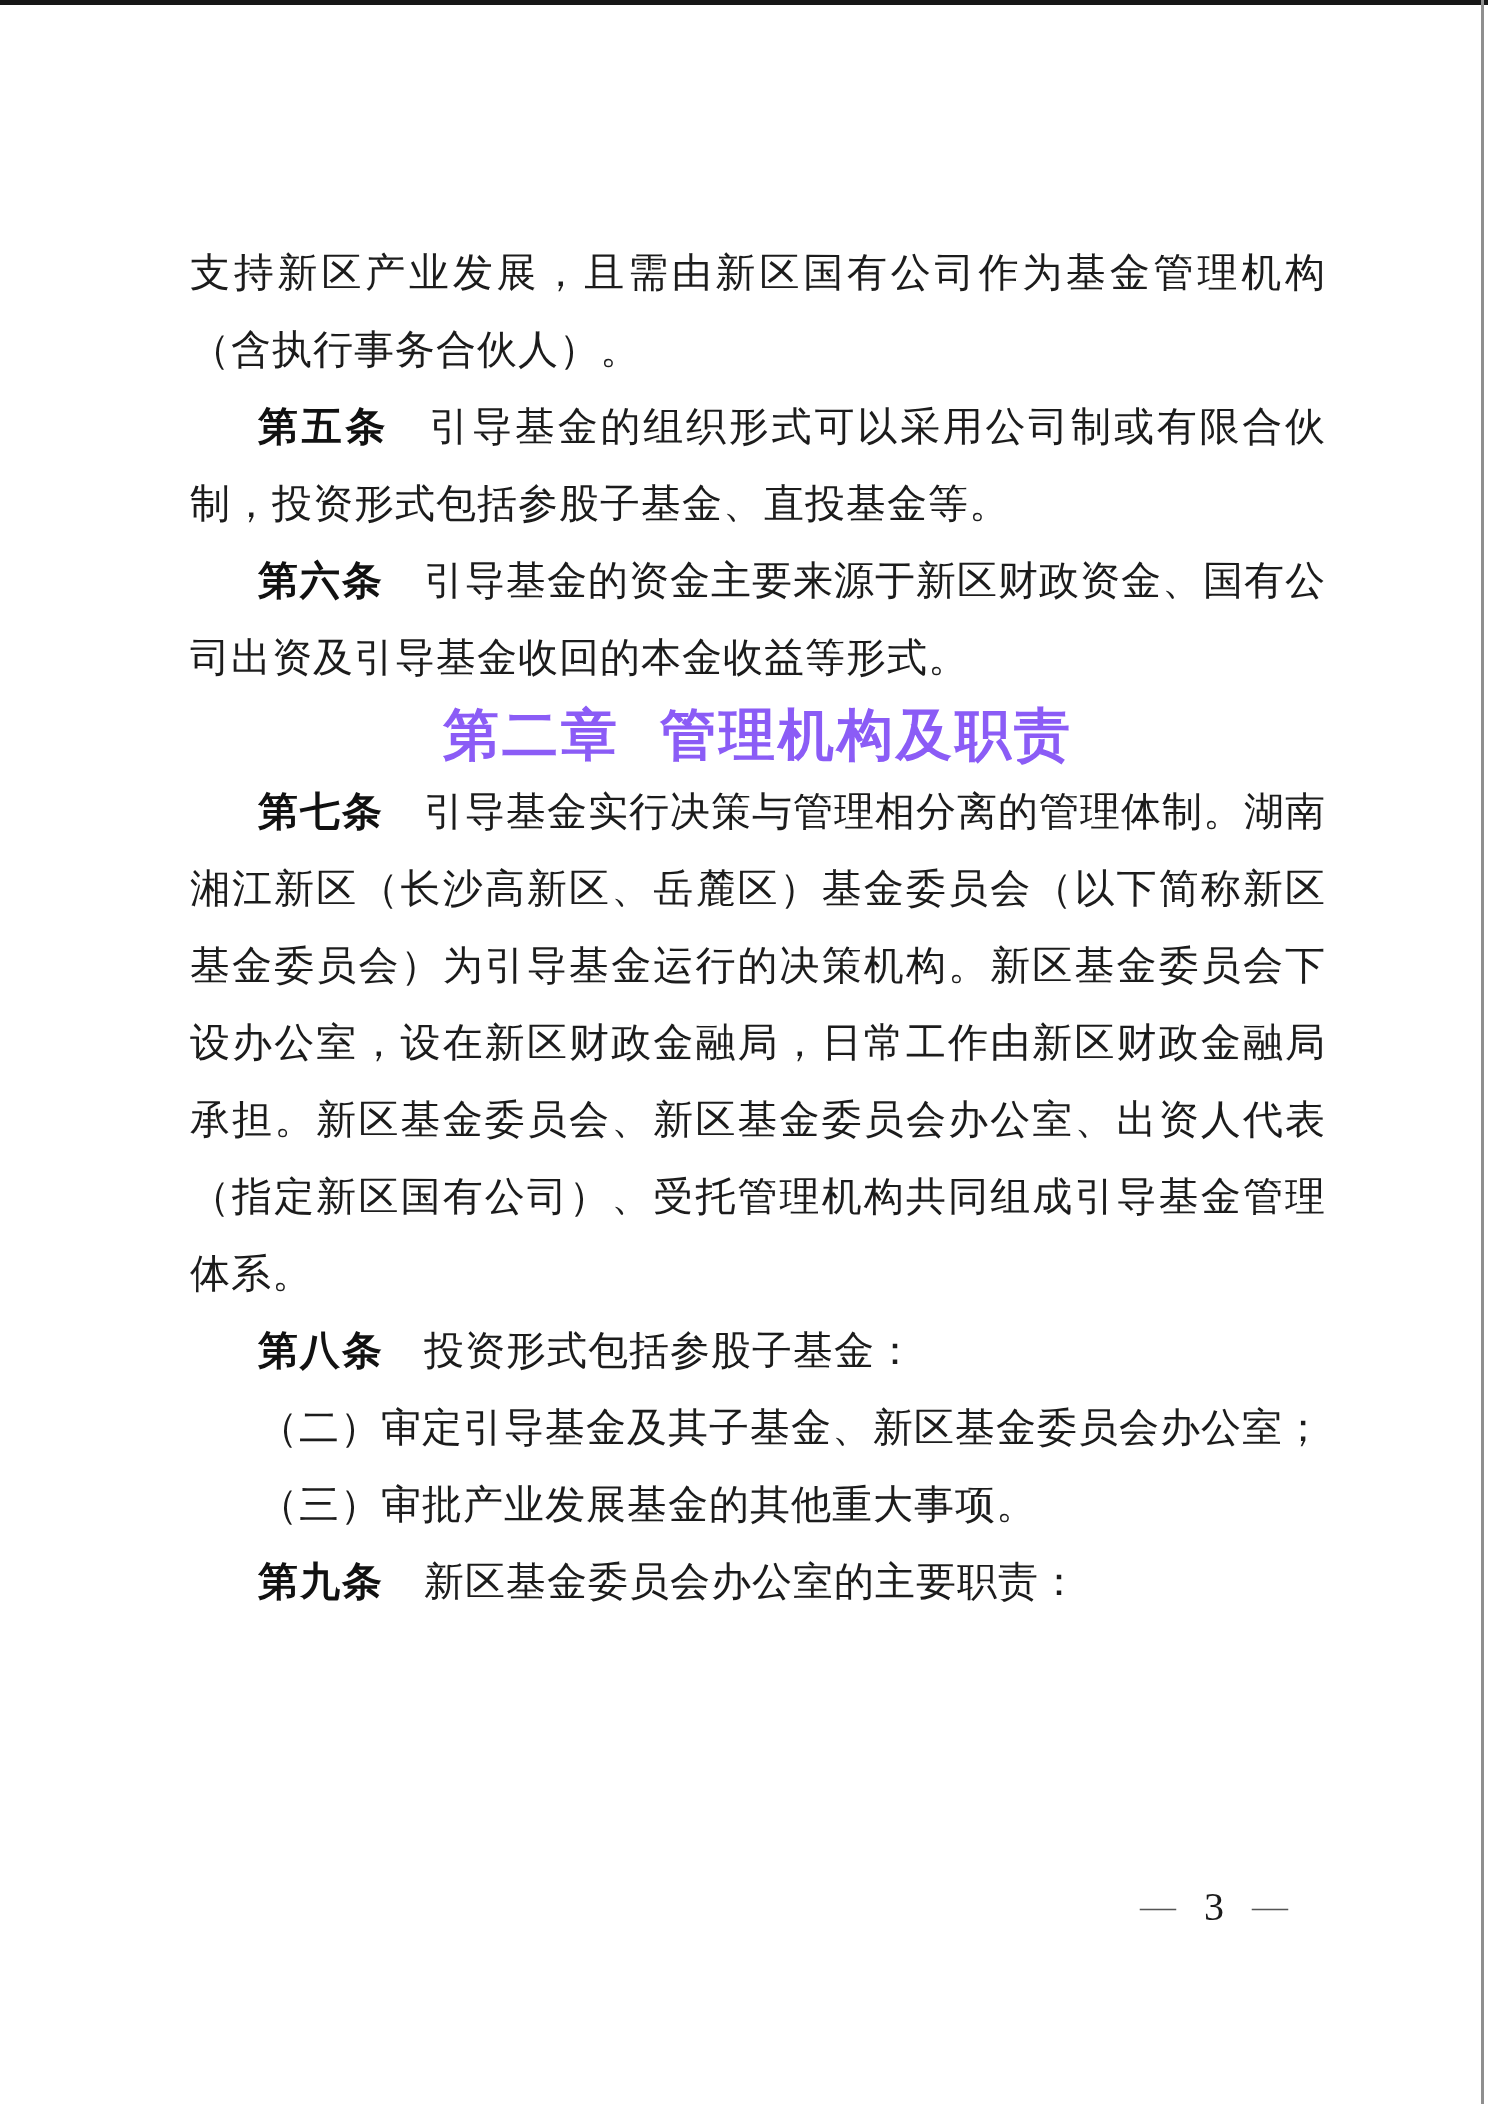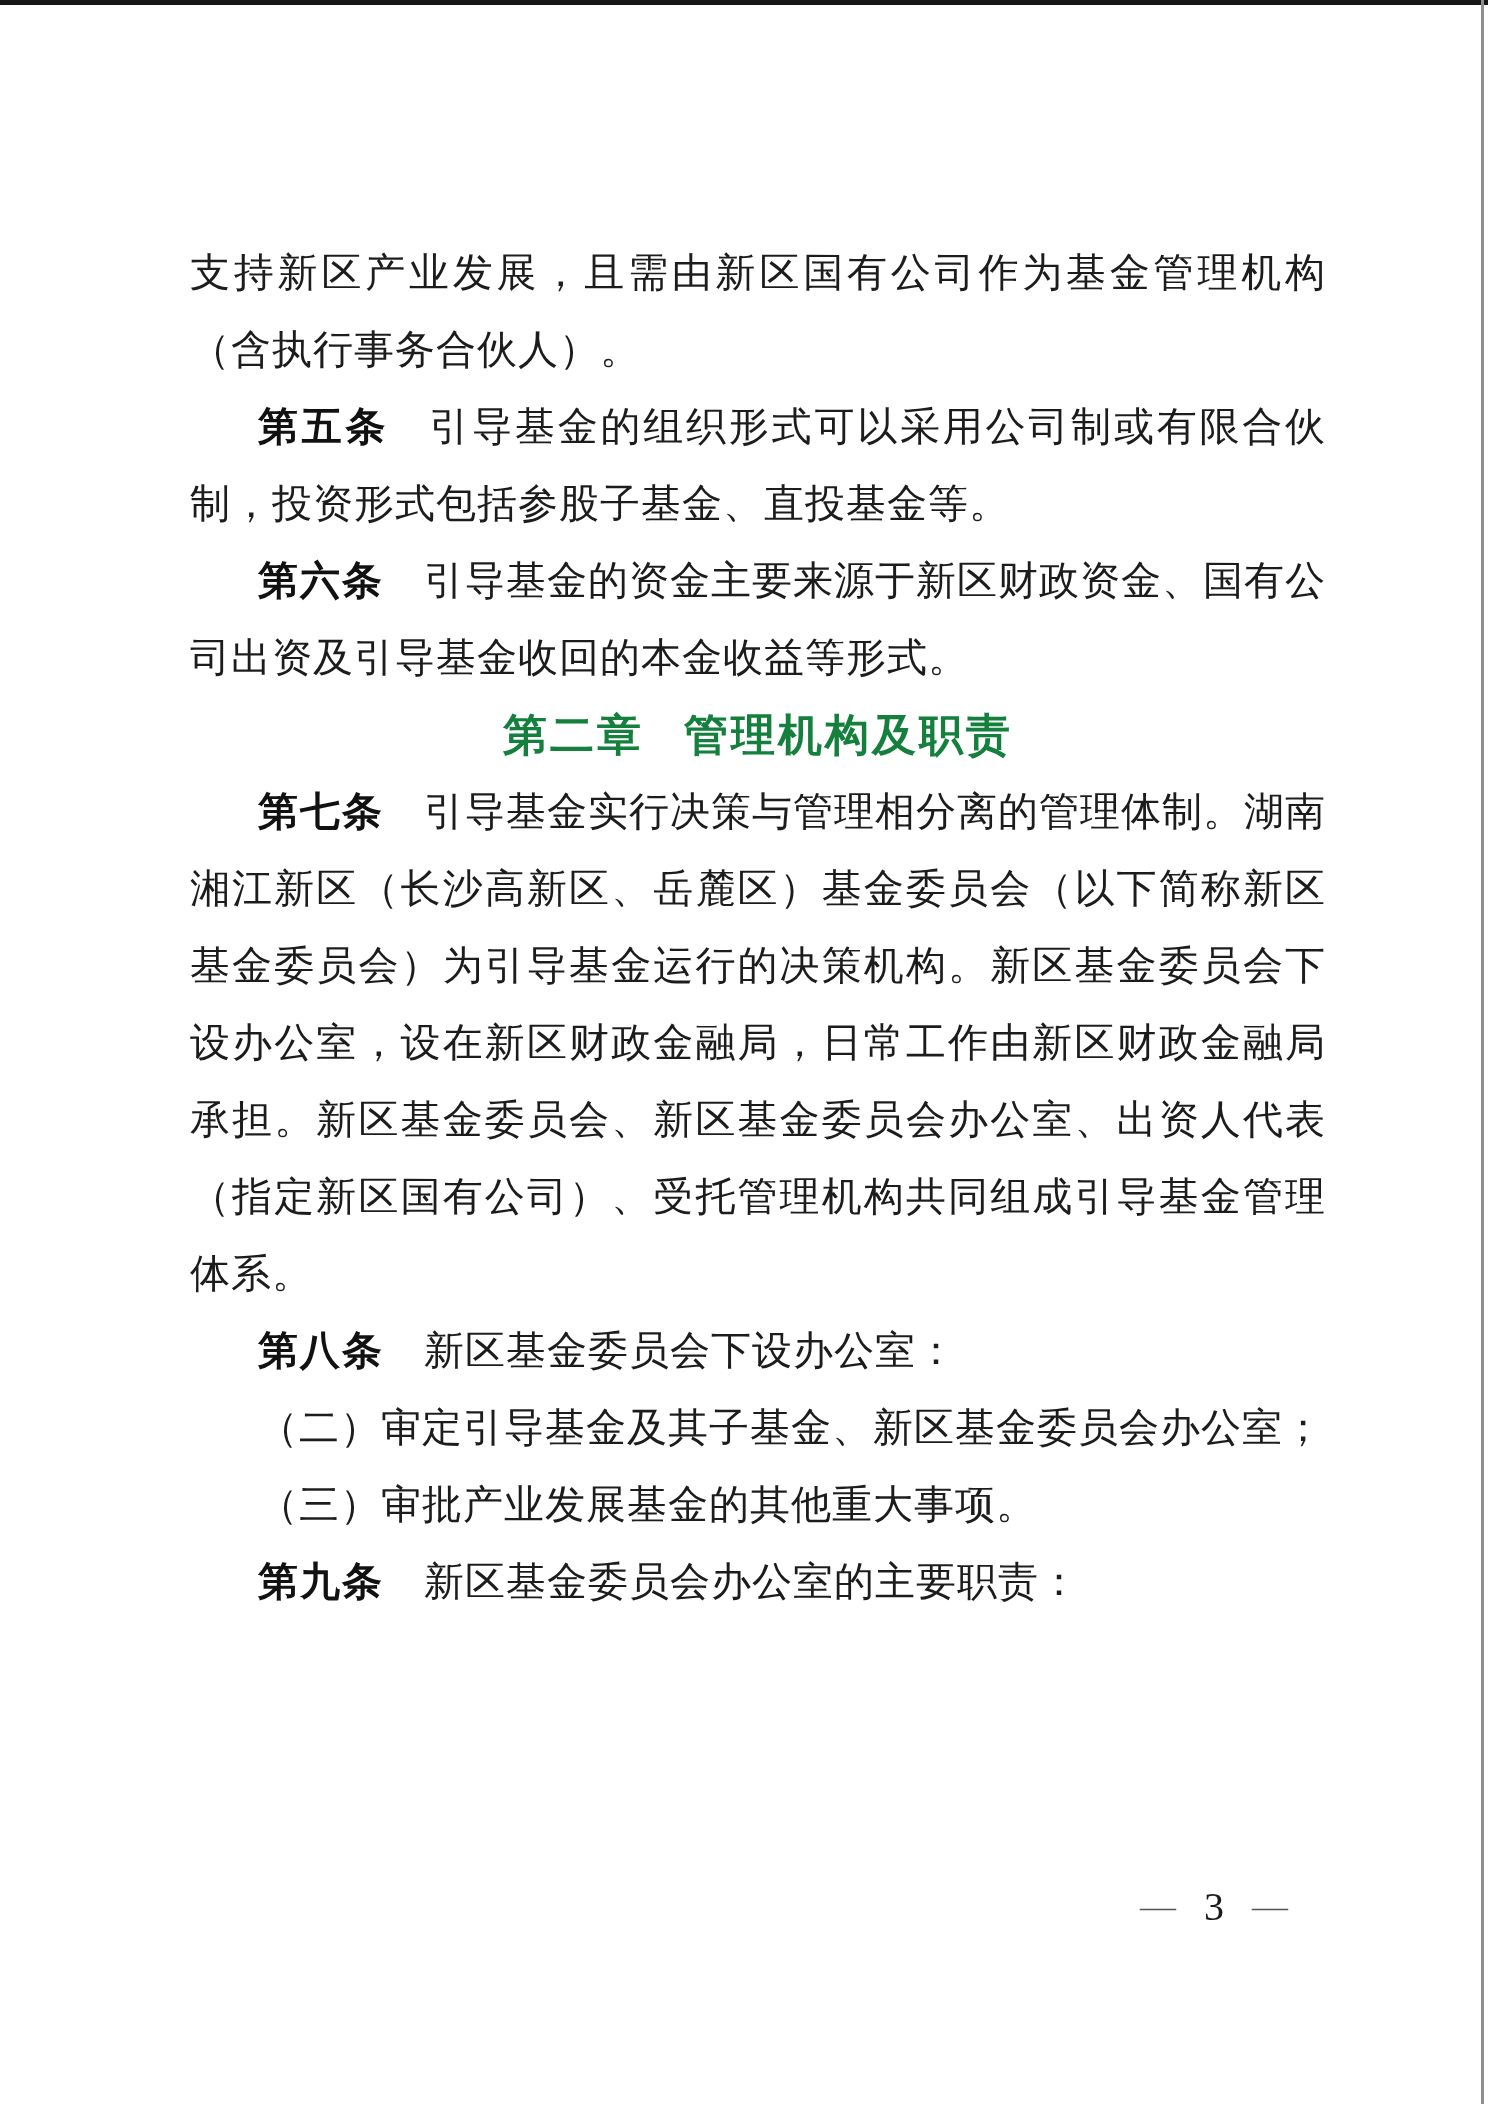--- a/index.html
+++ b/index.html
@@ -49,23 +49,23 @@
     font-weight: 700;
     color: #111111;
     margin-right: 40px;
     letter-spacing: 2px;
   }
   .chapter-heading {
     margin: 16px 0 36px 0;
     text-align: center;
     font-family: "Liberation Sans", sans-serif;
     font-weight: 700;
-    font-size: 44px;
+    font-size: 56px;
     line-height: 77px;
-    color: #15803d;
+    color: #8b5cf6;
     letter-spacing: 3px;
     text-indent: 0;
   }
   .chapter-number {
     margin-right: 40px;
   }
   .page-footer {
     position: absolute;
     top: 1885px;
     right: 200px;
@@ -106,21 +106,21 @@
 
   <p class="chapter-heading">
     <span class="chapter-number">第二章</span><span>管理机构及职责</span>
   </p>
 
   <p class="para-indent">
     <span class="article-label">第七条</span><span>引导基金实行决策与管理相分离的管理体制。湖南湘江新区（长沙高新区、岳麓区）基金委员会（以下简称新区基金委员会）为引导基金运行的决策机构。新区基金委员会下设办公室，设在新区财政金融局，日常工作由新区财政金融局承担。新区基金委员会、新区基金委员会办公室、出资人代表（指定新区国有公司）、受托管理机构共同组成引导基金管理体系。</span>
   </p>
 
   <p class="para-indent">
-    <span class="article-label">第八条</span><span>新区基金委员会下设办公室：</span>
+    <span class="article-label">第八条</span><span>投资形式包括参股子基金：</span>
   </p>
 
   <p class="para-indent">（二）审定引导基金及其子基金、新区基金委员会办公室；</p>
   <p class="para-indent">（三）审批产业发展基金的其他重大事项。</p>
 
   <p class="para-indent">
     <span class="article-label">第九条</span><span>新区基金委员会办公室的主要职责：</span>
   </p>
 
 </div>

